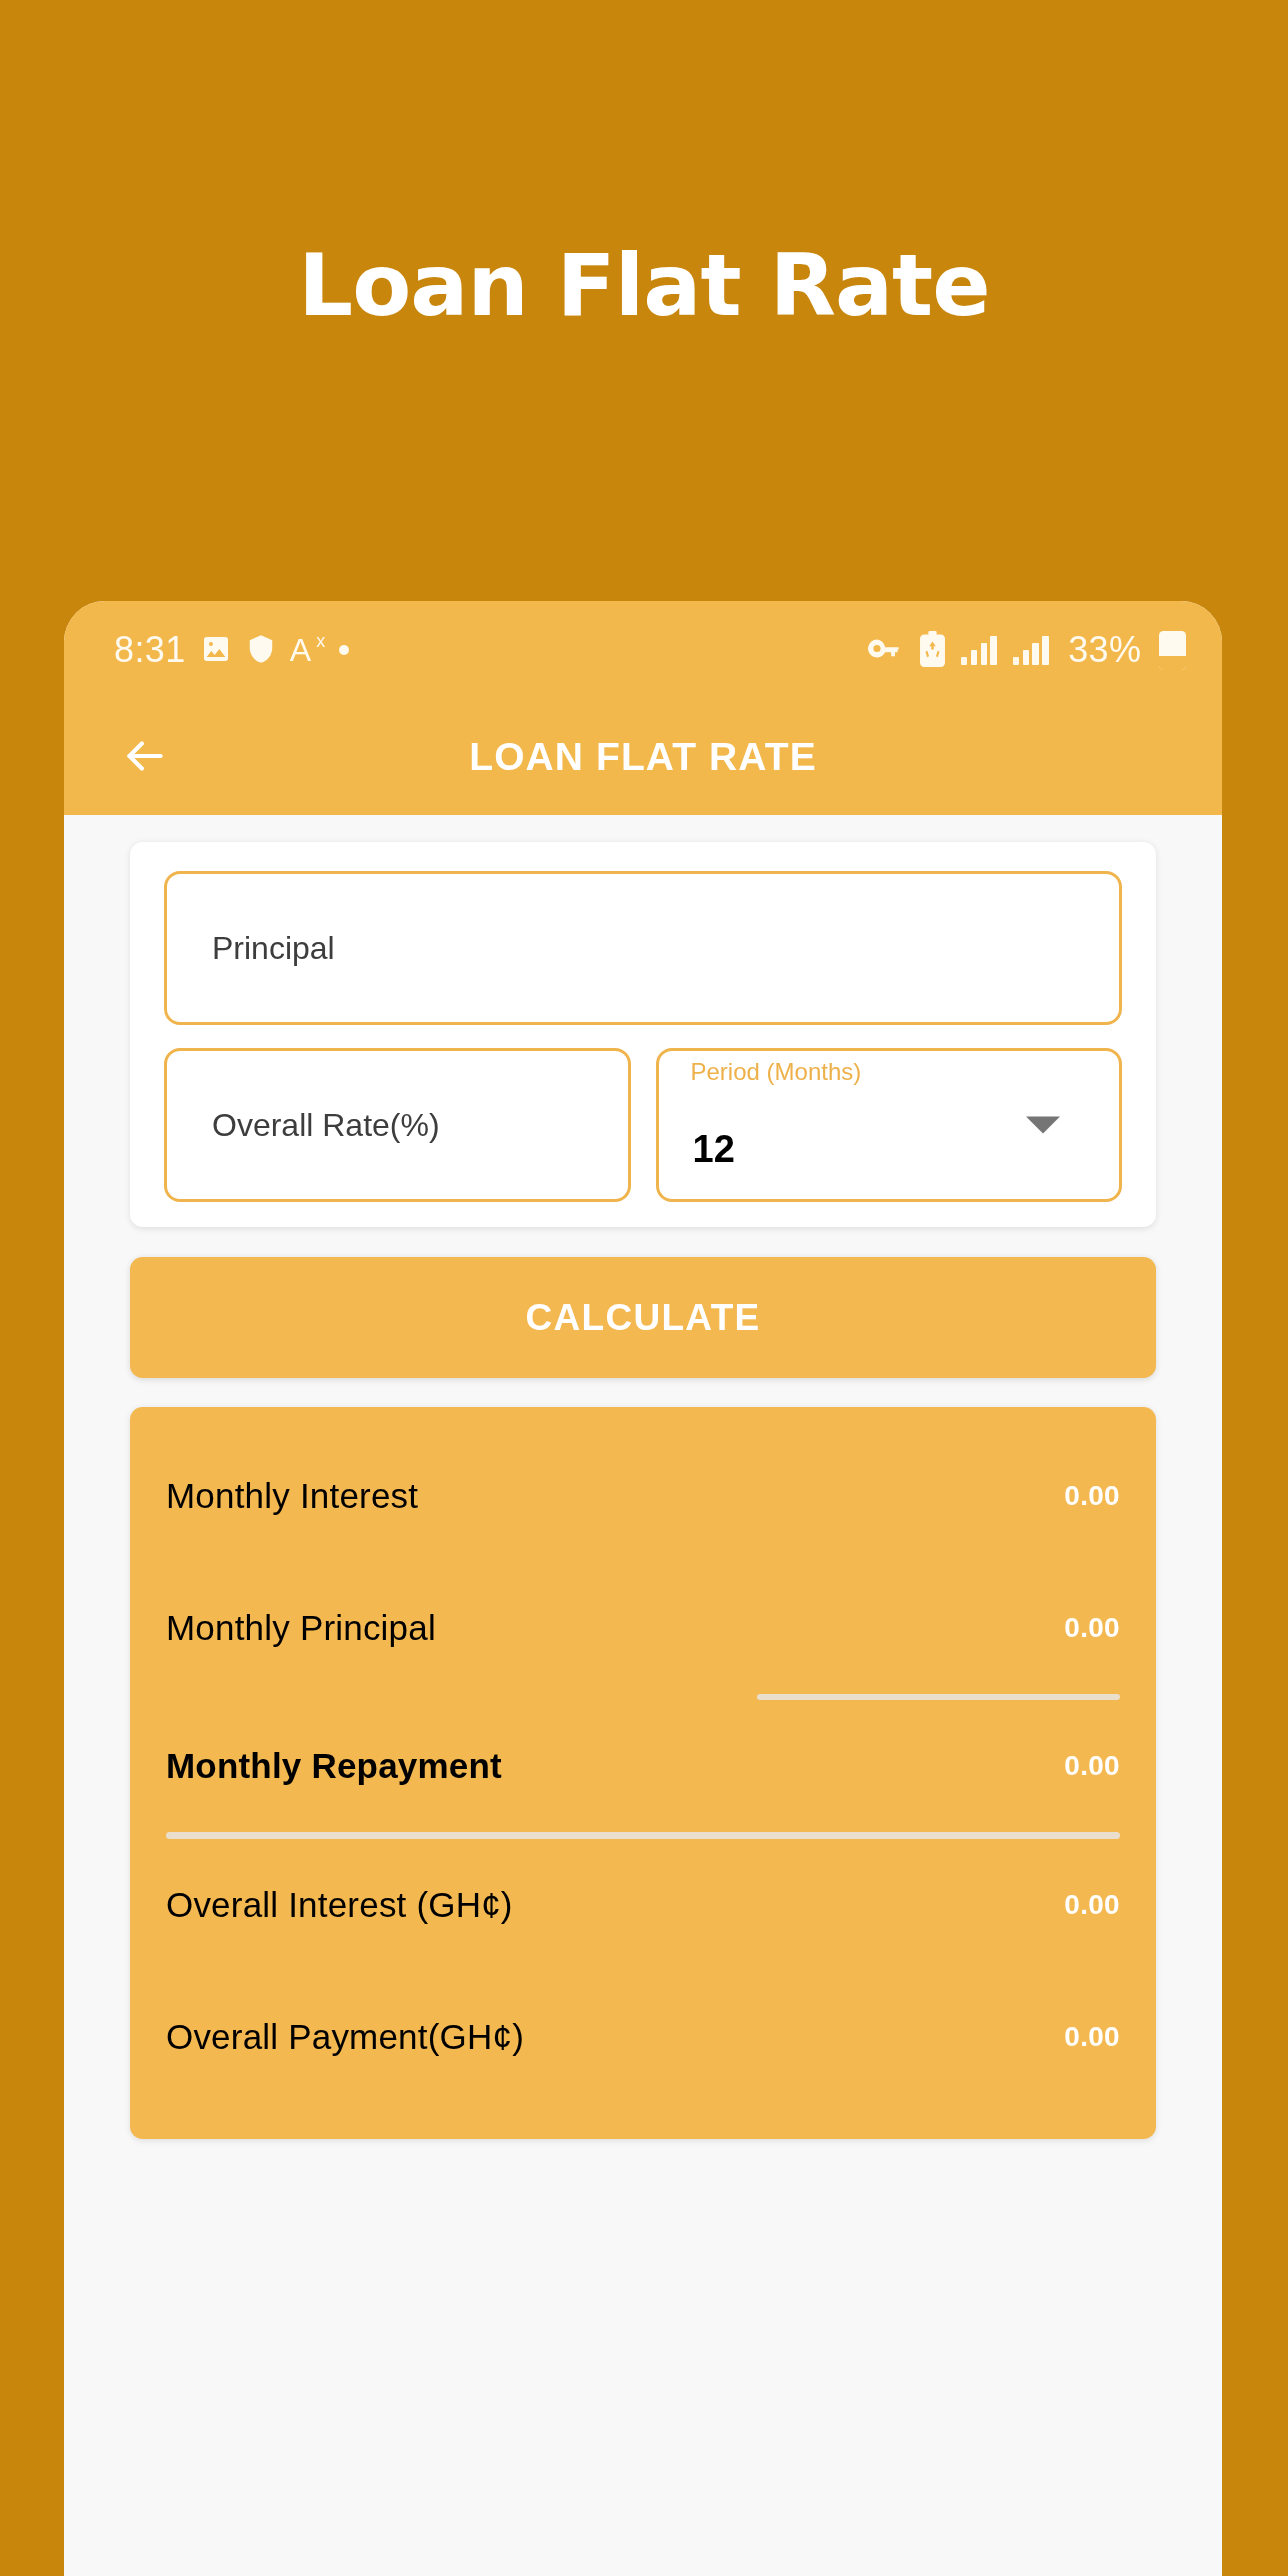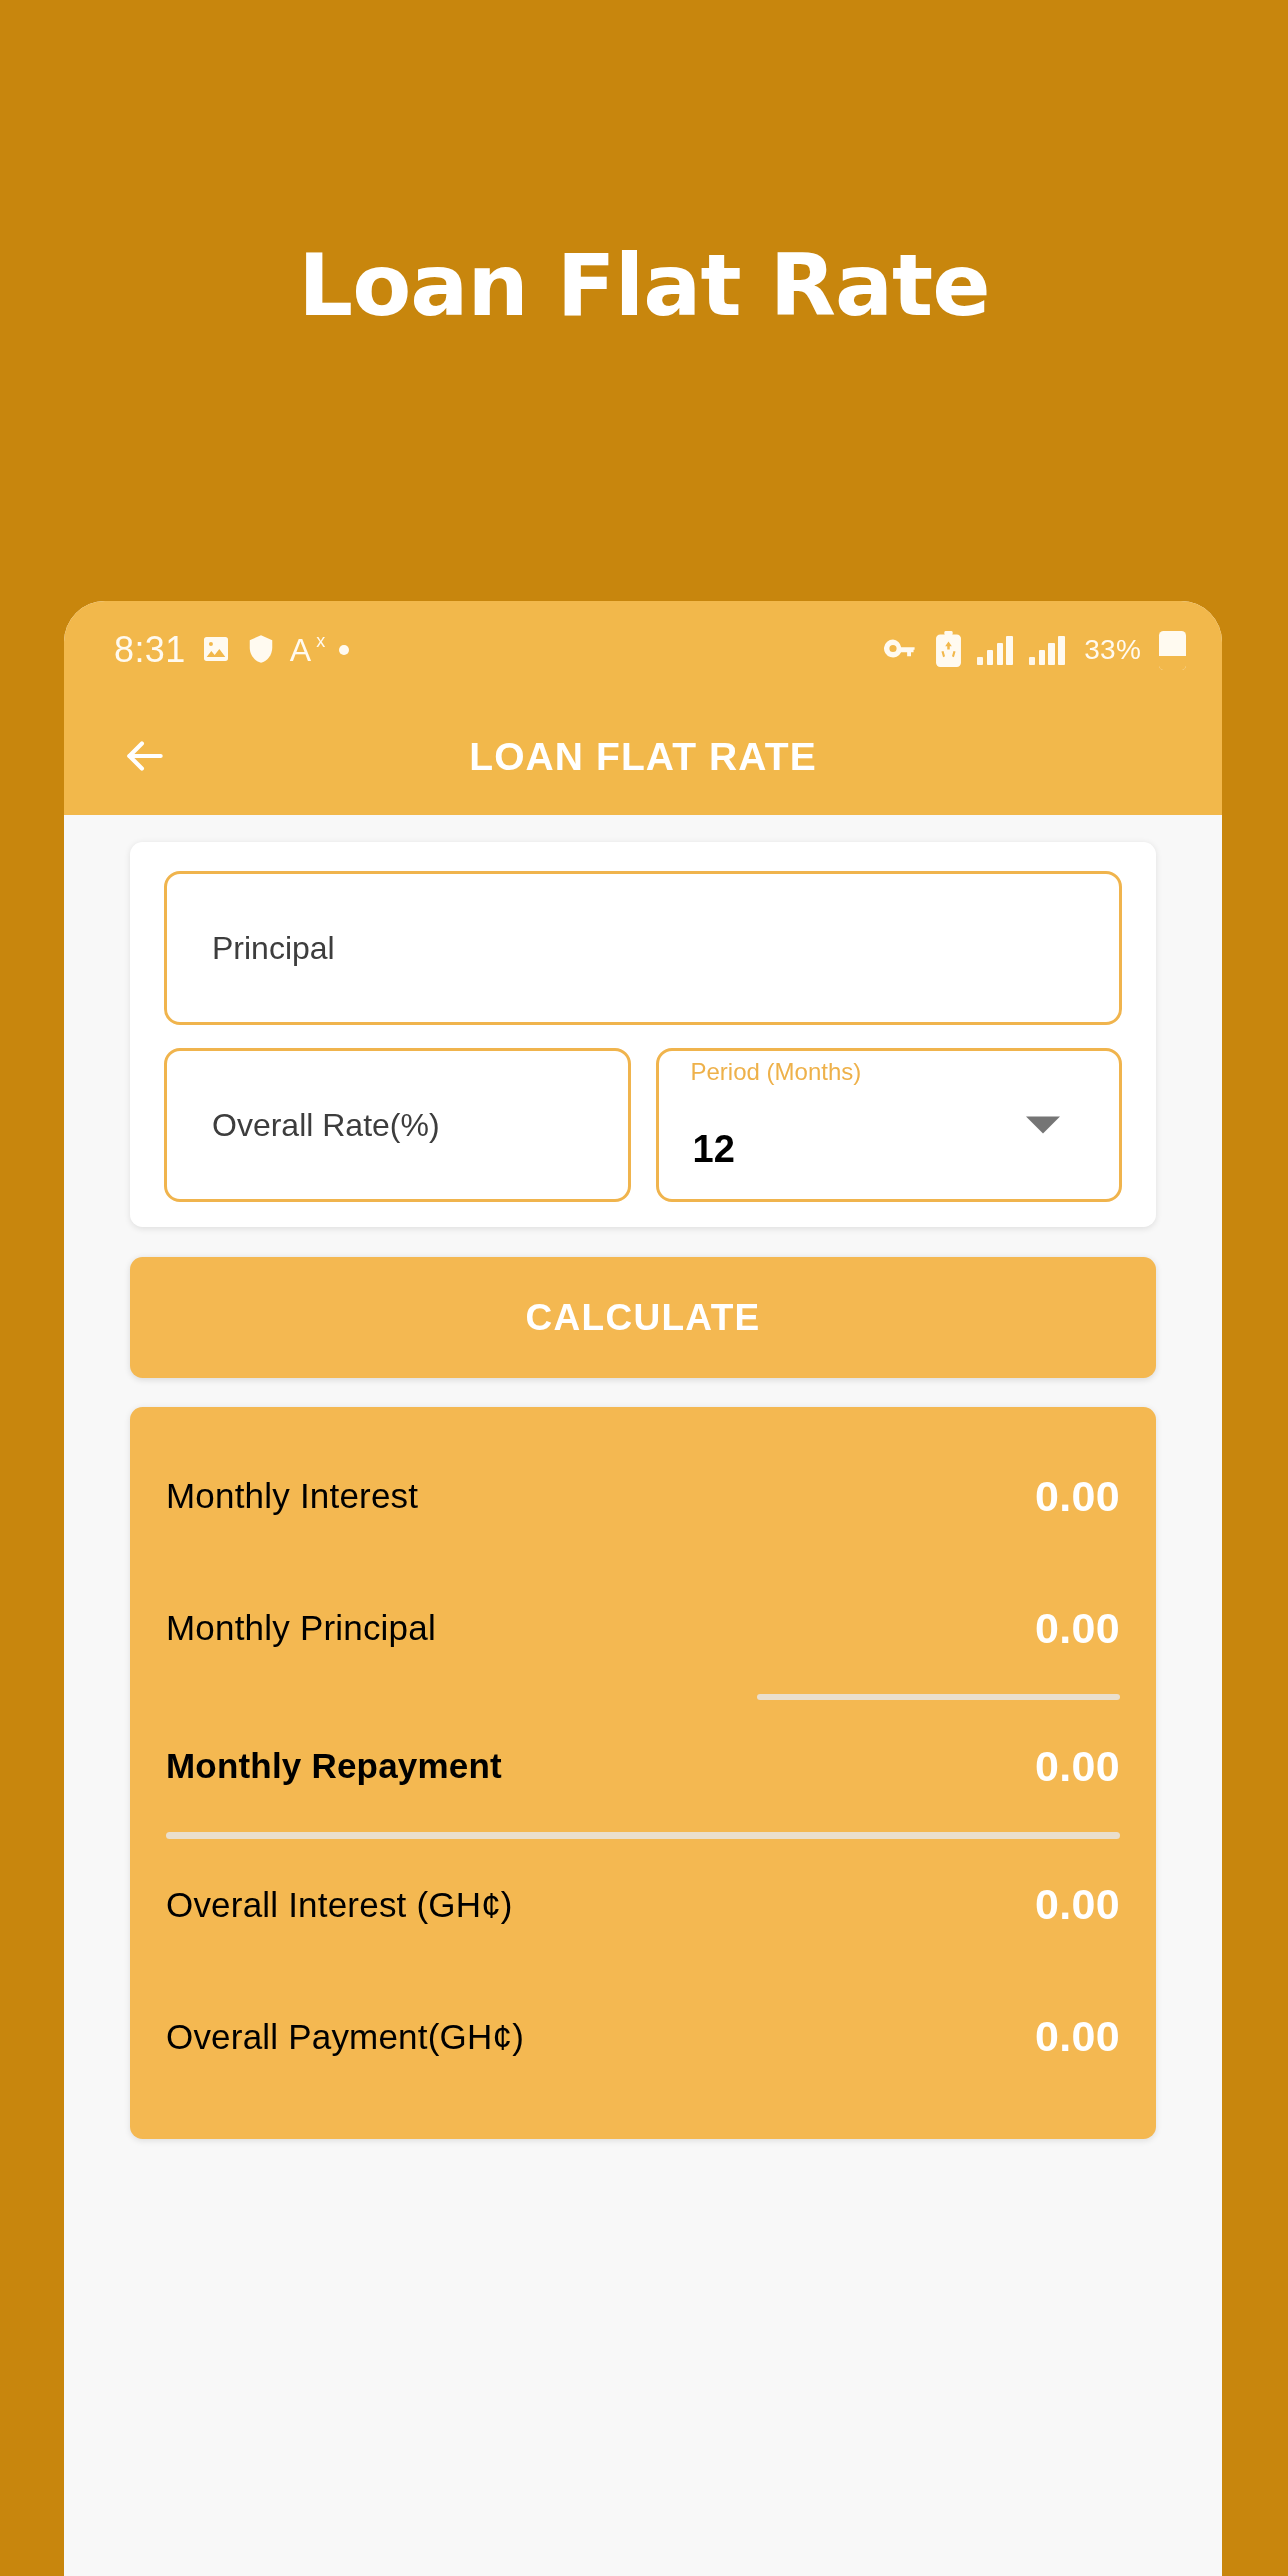--- a/index.html
+++ b/index.html
@@ -73,21 +73,21 @@
   .sb-ax {
     font-size:32px;
     font-weight:500;
     line-height:1;
     position:relative;
     padding-right:14.3px;
   }
   .sb-ax sup { font-size:18px; position:absolute; top:-1.8px; right:0; }
 
   .sb-pct {
-    font-size:28px;
+    font-size:36px;
     font-weight:400;
     letter-spacing:0.3px;
     margin-left:3.6px;
   }
 
   
   .bars { display:flex; align-items:flex-end; gap:3.6px; height:30px; }
   .bars i { display:block; width:6.3px; background:#fffaf0; border-radius:0.9px; }
   .bars i:nth-child(1){ height:8px;  opacity:.95;}
   .bars i:nth-child(2){ height:15px; }
@@ -245,21 +245,21 @@
   }
   .res-label {
     color:#000000;
     font-size:35px;
     font-weight:400;
     letter-spacing:0.2px;
   }
   .res-row.strong .res-label { font-weight:700; }
   .res-value {
     color:#ffffff;
-    font-size:43px;
+    font-size:28px;
     font-weight:700;
     letter-spacing:0.3px;
   }
   .divider {
     height:6.3px;
     background:#eadfcd;
     border-radius:3.6px;
   }
   .divider.short {
     width:38%;

